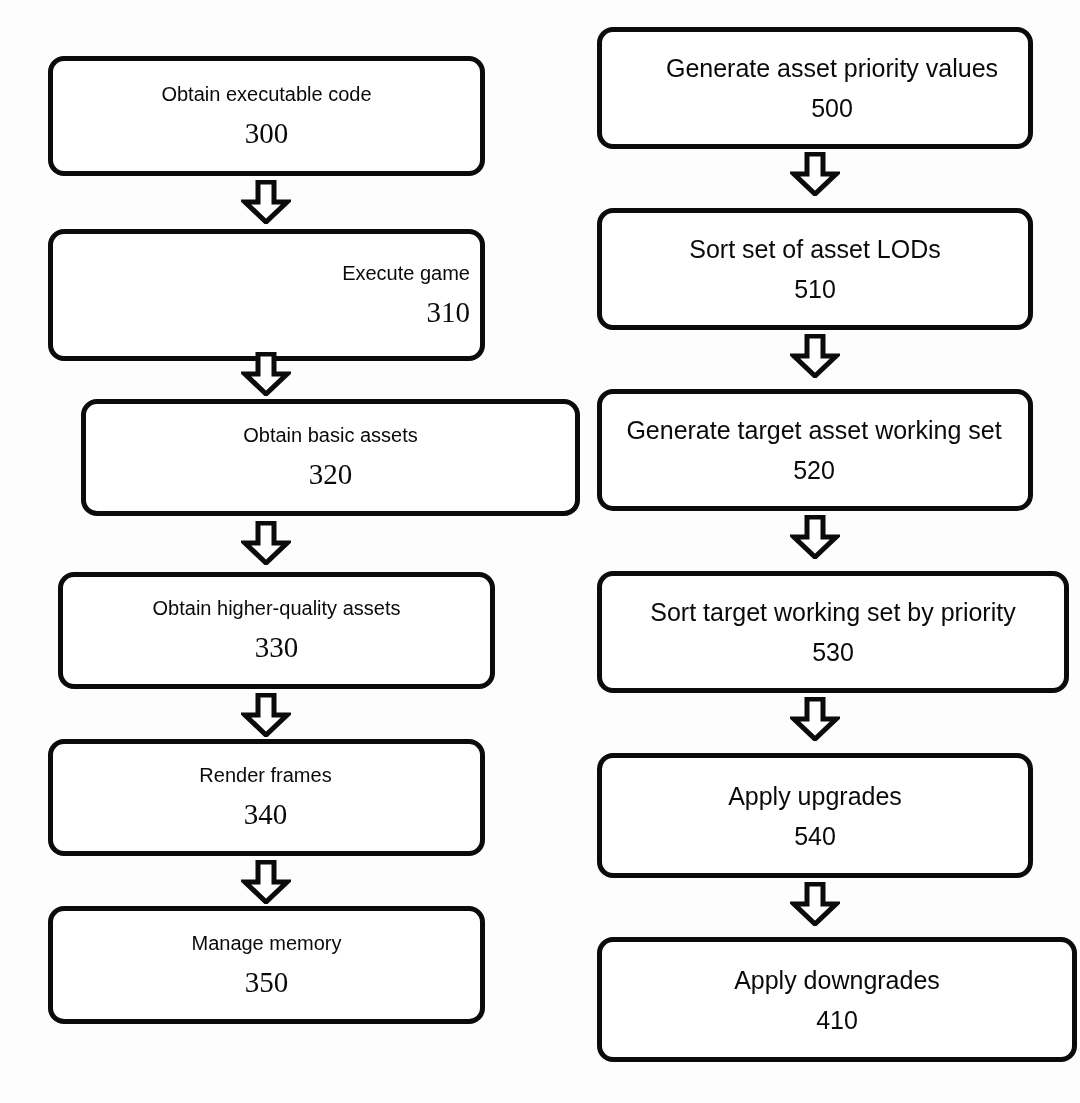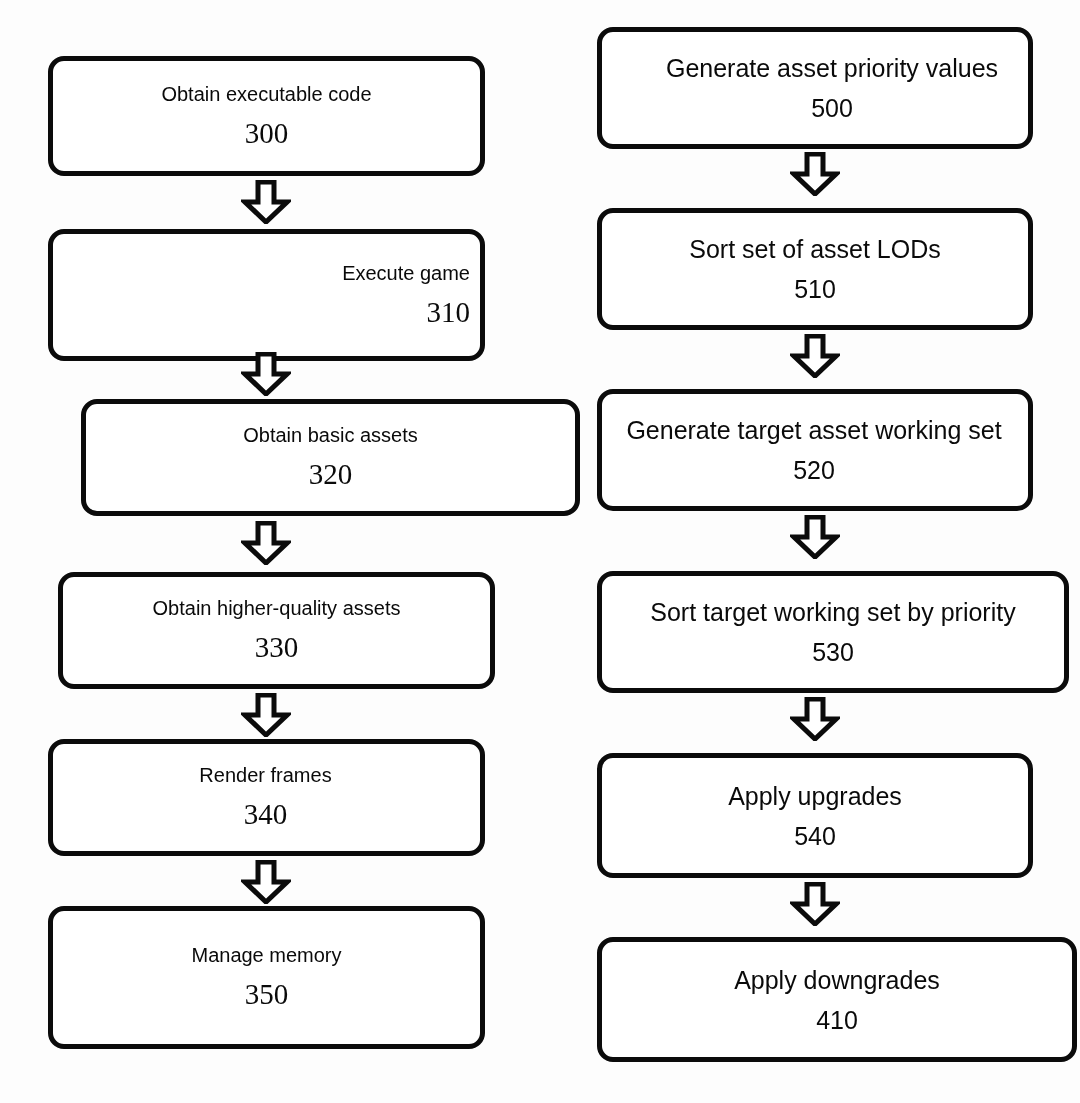--- a/index.html
+++ b/index.html
@@ -134,21 +134,21 @@
       <span class="label">Render frames</span>
       <span class="ref">340</span>
     </div>
 
     <div class="arrow" style="left:241px; top:860px;">
       <svg viewBox="0 0 50 44" preserveAspectRatio="none">
         <polygon points="17,2 33,2 33,22 46,22 25,42 4,22 17,22"></polygon>
       </svg>
     </div>
 
-    <div class="node" style="left:48px; top:906px; width:437px; height:143px;">
+    <div class="node" style="left:48px; top:906px; width:437px; height:118px;">
       <span class="label">Manage memory</span>
       <span class="ref">350</span>
     </div>
 
   </div>
 
   <div class="column" id="column-right">
 
     <div class="node" style="left:597px; top:27px; width:436px; height:122px;padding-left:44px;">
       <span class="label">Generate asset priority values</span>

